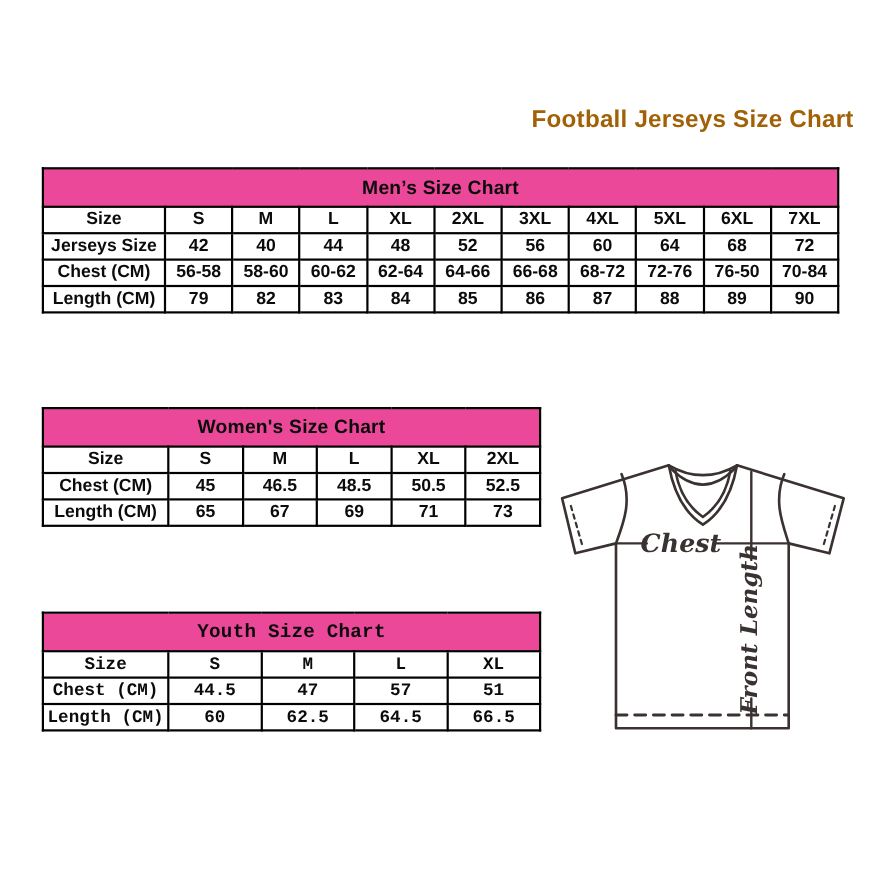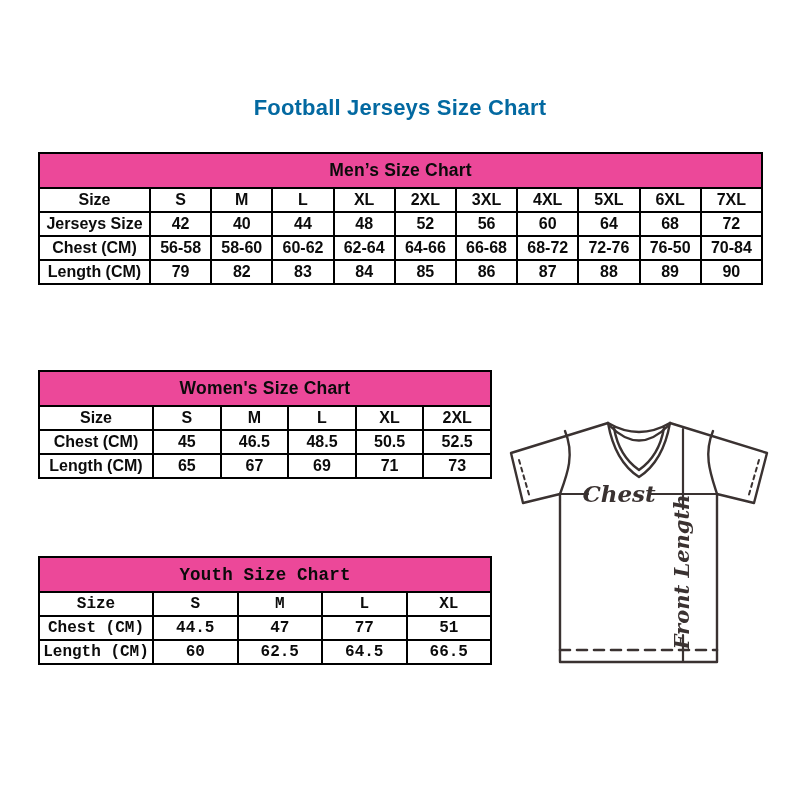--- a/index.html
+++ b/index.html
@@ -1,21 +1,21 @@
 <!DOCTYPE html>
 <html><head>
 <meta charset="utf-8">
 <style>
   html,body{margin:0;padding:0;background:#ffffff;}
   body{width:800px;height:800px;position:relative;font-family:"Liberation Sans",sans-serif;color:#000;}
 
   .page-title{
     position:absolute;left:0;top:95px;width:776px;margin:0;
-    text-align:center;font-size:22px;font-weight:bold;letter-spacing:.2px;
-    font-family:"Liberation Sans",sans-serif;color:#0369a1;padding-left:12px;
+    text-align:right;font-size:22px;font-weight:bold;letter-spacing:.2px;
+    font-family:"Liberation Sans",sans-serif;color:#a16207;
   }
 
   table.size-table{
     border-collapse:collapse;table-layout:fixed;position:absolute;
     font-family:"Liberation Sans",sans-serif;
   }
   table.size-table td{
     border:2px solid #000;text-align:center;vertical-align:middle;
     font-weight:bold;font-size:16px;color:#0b0b0b;padding:0;
     overflow:hidden;white-space:nowrap;
@@ -175,21 +175,21 @@
         <td>Size</td>
         <td>S</td>
         <td>M</td>
         <td>L</td>
         <td>XL</td>
       </tr>
       <tr class="data-row">
         <td>Chest (CM)</td>
         <td>44.5</td>
         <td>47</td>
-        <td>77</td>
+        <td>57</td>
         <td>51</td>
       </tr>
       <tr class="data-row">
         <td>Length (CM)</td>
         <td>60</td>
         <td>62.5</td>
         <td>64.5</td>
         <td>66.5</td>
       </tr>
     </tbody>

